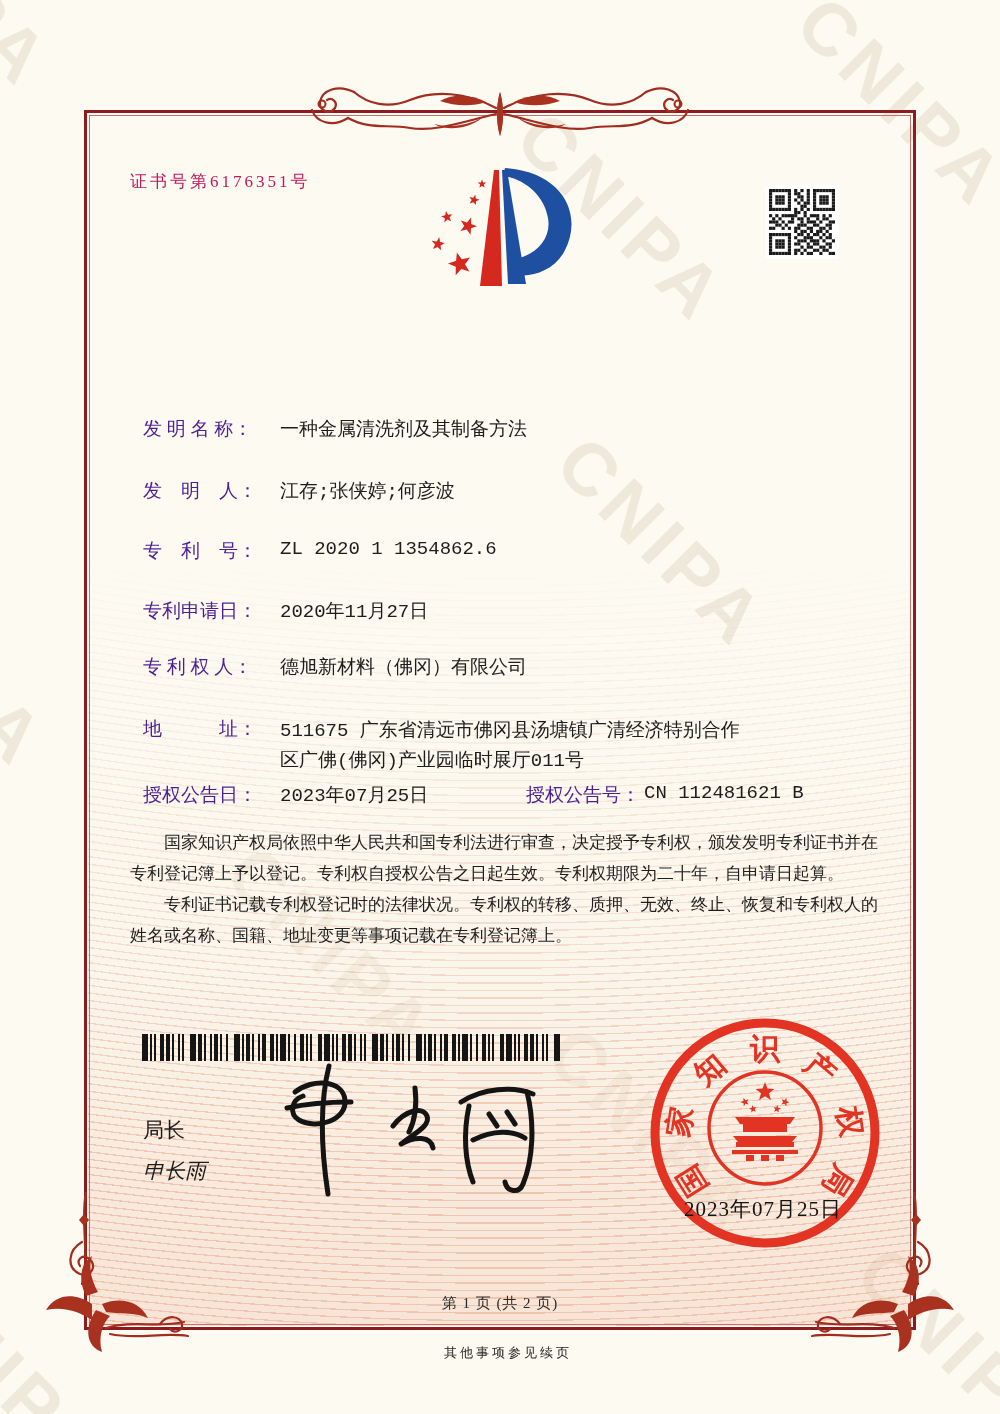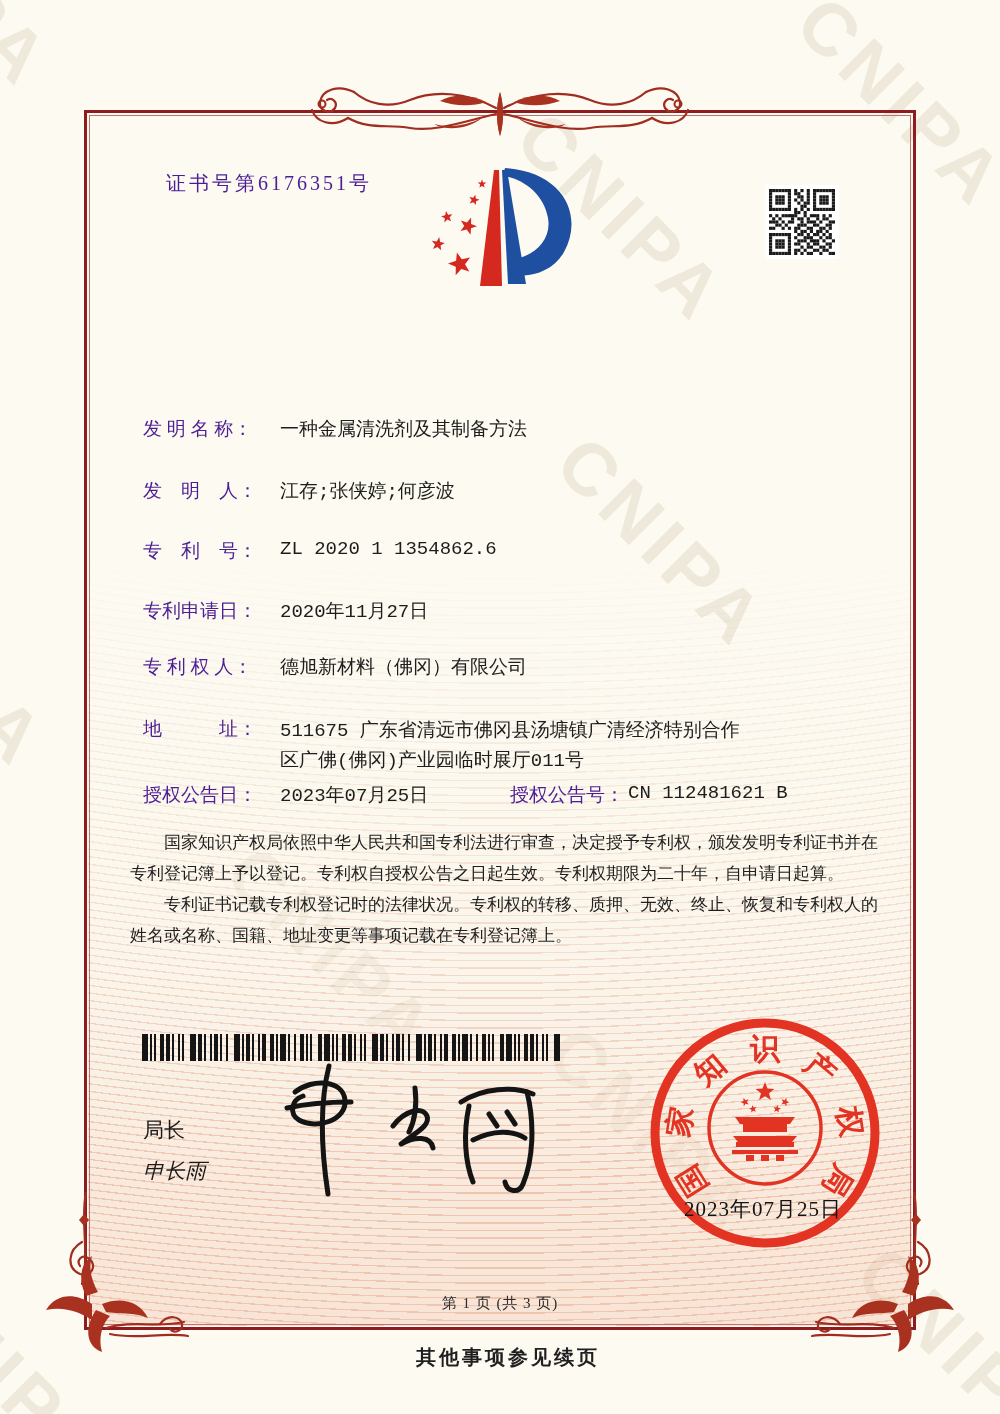--- a/index.html
+++ b/index.html
@@ -43,39 +43,39 @@
   .frame-inner {
     position:absolute; left:89px; top:115px; width:822px; height:1210px;
     border:1px solid #c0736c; z-index:2;
   }
 
   .orn { position:absolute; z-index:3; }
 
   
   .cert-no {
     position:absolute; left:130px; top:170px; z-index:4;
-    font-size:20px; letter-spacing:3px; color:#4c1d95;margin-left:36px;
+    font-size:17px; letter-spacing:3px; color:#be185d;
   }
   .qr {
     position:absolute; left:765px; top:185px; width:74px; height:74px;
     background:#fff; padding:4px; z-index:4;
   }
   .logo { position:absolute; left:412px; top:164px; width:170px; height:135px; z-index:4; }
   .title {
     position:absolute; left:0; right:0; top:294px; z-index:4;
     text-align:center; font-size:46px; font-weight:bold;
     letter-spacing:13px; text-indent:13px; color:#000;
   }
 
   .row { position:absolute; left:143px; z-index:4; font-size:19px; width:745px; }
   .row .lbl { display:inline-block; width:137px; color:#4c1d95; vertical-align:top; }
   .row .val { display:inline-block; color:#1d1d1d; vertical-align:top;font-family:Liberation Mono, monospace; }
   .row .val.addr { width:470px; line-height:30px; }
   .grant-no-group { position:absolute; left:367px; top:0; }
-  .grant-no-group .lbl { width:auto; margin-right:4px; }
+  .grant-no-group .lbl { width:auto; margin-right:4px;margin-left:16px; }
 
   .paras {
     position:absolute; left:130px; top:827px; width:748px; z-index:4;
     font-size:17px; line-height:31px; color:#1f1f1f; text-align:justify;
   }
   .paras p { text-indent:2em; }
   .paras p + p { }
 
   .barcode { position:absolute; left:142px; top:1034px; width:424px; height:27px; z-index:4; }
   .barcode i { position:absolute; top:0; bottom:0; background:#151515; }
@@ -93,21 +93,21 @@
   .seal { position:absolute; left:648px; top:1016px; width:234px; height:234px; z-index:5; }
   .seal-char { font-family:"Liberation Sans", sans-serif; font-weight:bold; font-size:30px; fill:#e23323; text-anchor:middle; }
   .seal-date { font-family:"Liberation Serif", serif; font-size:21px; fill:#131313; text-anchor:middle; letter-spacing:1px; }
 
   .page-footer {
     position:absolute; left:0; right:0; top:1294px; z-index:4;
     text-align:center; font-size:15px; color:#2a2a2a; letter-spacing:1px;
   }
   .continuation {
     position:absolute; left:16px; right:0; top:1344px; z-index:4;
-    text-align:center; font-size:20px; color:#1f1f1f; letter-spacing:3px;font-weight:bold;
+    text-align:center; font-size:13px; color:#1f1f1f; letter-spacing:3px;
   }
 
   .orn path.st { stroke:#a12c20; stroke-width:2.2; fill:none; stroke-linecap:round; }
   .orn path.fl { fill:#a8321f; stroke:none; }
   .orn circle.st { stroke:#a12c20; stroke-width:2; fill:none; }
 </style>
 </head>
 <body>
 
 <div class="page">
@@ -547,16 +547,16 @@
       <path d="M85,120 L149,120 L144,126 L90,126 Z"></path>
       <rect x="88" y="126" width="58" height="5"></rect>
       <rect x="84" y="134" width="66" height="4"></rect>
       <rect x="98" y="139" width="8" height="6"></rect>
       <rect x="113" y="139" width="8" height="6"></rect>
       <rect x="128" y="139" width="8" height="6"></rect>
     </g>
     <text class="seal-date" x="115" y="200">2023年07月25日</text>
   </svg>
 
-  <div class="page-footer">第 1 页 (共 3 页)</div>
+  <div class="page-footer">第 1 页 (共 2 页)</div>
   <div class="continuation">其他事项参见续页</div>
 
 </div>
 
 </body></html>

